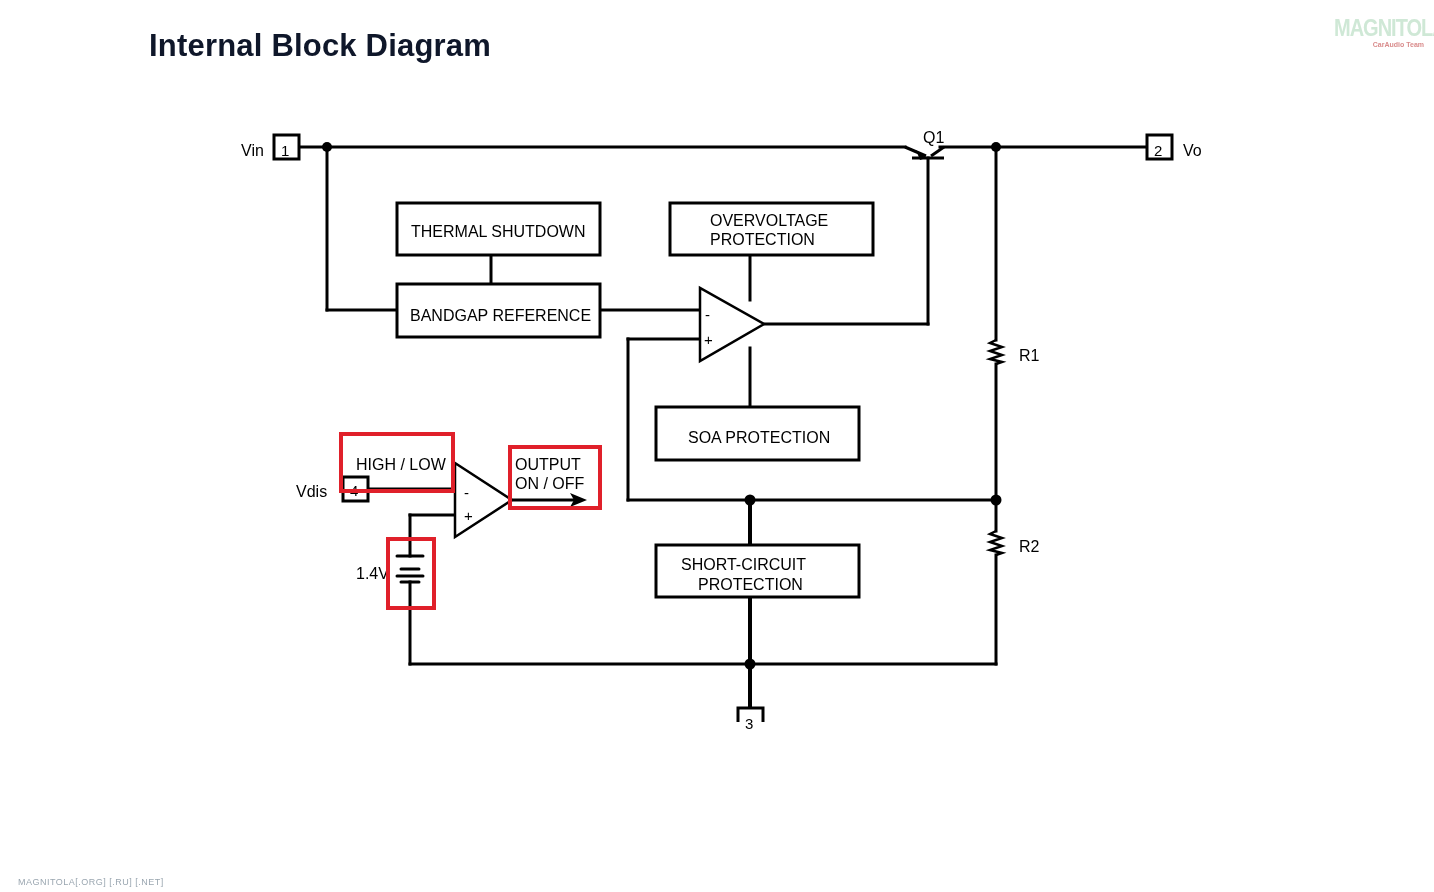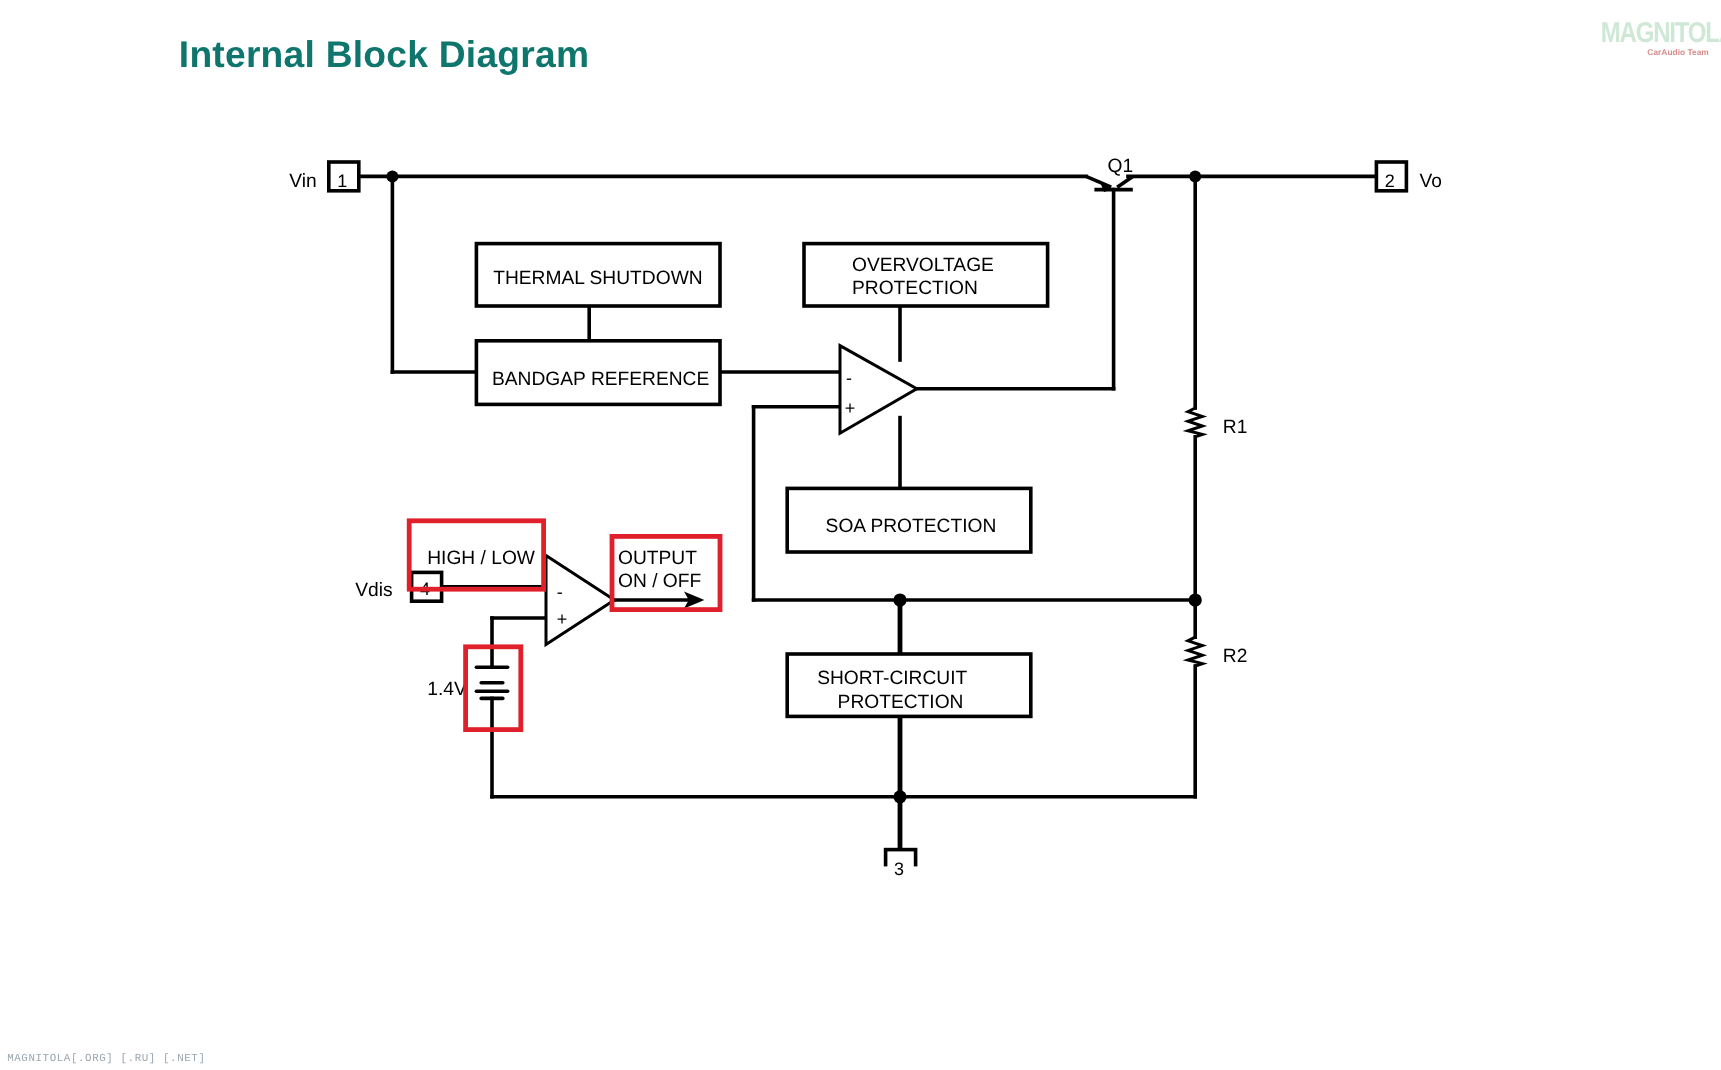--- a/index.html
+++ b/index.html
@@ -1,21 +1,21 @@
 <!DOCTYPE html>
 <html><head>
   <meta charset="utf-8">
   <style>
     html, body { margin: 0; padding: 0; background: #ffffff; }
     body { width: 1434px; height: 892px; position: relative; overflow: hidden; font-family: "Liberation Sans", sans-serif; }
-    .title { position: absolute; left: 149px; top: 28px; font-size: 31px; font-weight: bold; color: #0f766e; margin: 0; letter-spacing: 0.2px; }
+    .title { position: absolute; left: 149px; top: 28px; font-size: 31px; font-weight: bold; color: #0f172a; margin: 0; letter-spacing: 0.2px; }
     .logo { position: absolute; left: 1334px; top: 18px; width: 90px; text-align: right; }
     .logo-main { font-family: "Liberation Sans", sans-serif; font-size: 20px; font-weight: bold; color: #cfe8d6; letter-spacing: -1px; line-height: 20px; transform: scaleY(1.2); }
     .logo-sub { font-size: 7px; font-weight: bold; color: #d98c8c; line-height: 8px; margin-top: 3px; }
-    .footer { position: absolute; left: 6px; top: 877px; font-family: Liberation Mono, monospace; font-size: 9px; color: #9aa6b0; letter-spacing: 0.5px; }
+    .footer { position: absolute; left: 18px; top: 877px; font-family: Liberation Sans, sans-serif; font-size: 9px; color: #9aa6b0; letter-spacing: 0.5px; }
     svg.diagram { position: absolute; left: 0; top: 0; }
     svg text { font-family: "Liberation Sans", sans-serif; fill: #000; }
     .lbl { font-size: 16px; }
     .blk { font-size: 16px; }
     .pin { font-size: 15px; }
   </style>
 </head>
 <body>
 
 <h1 class="title">Internal Block Diagram</h1>

